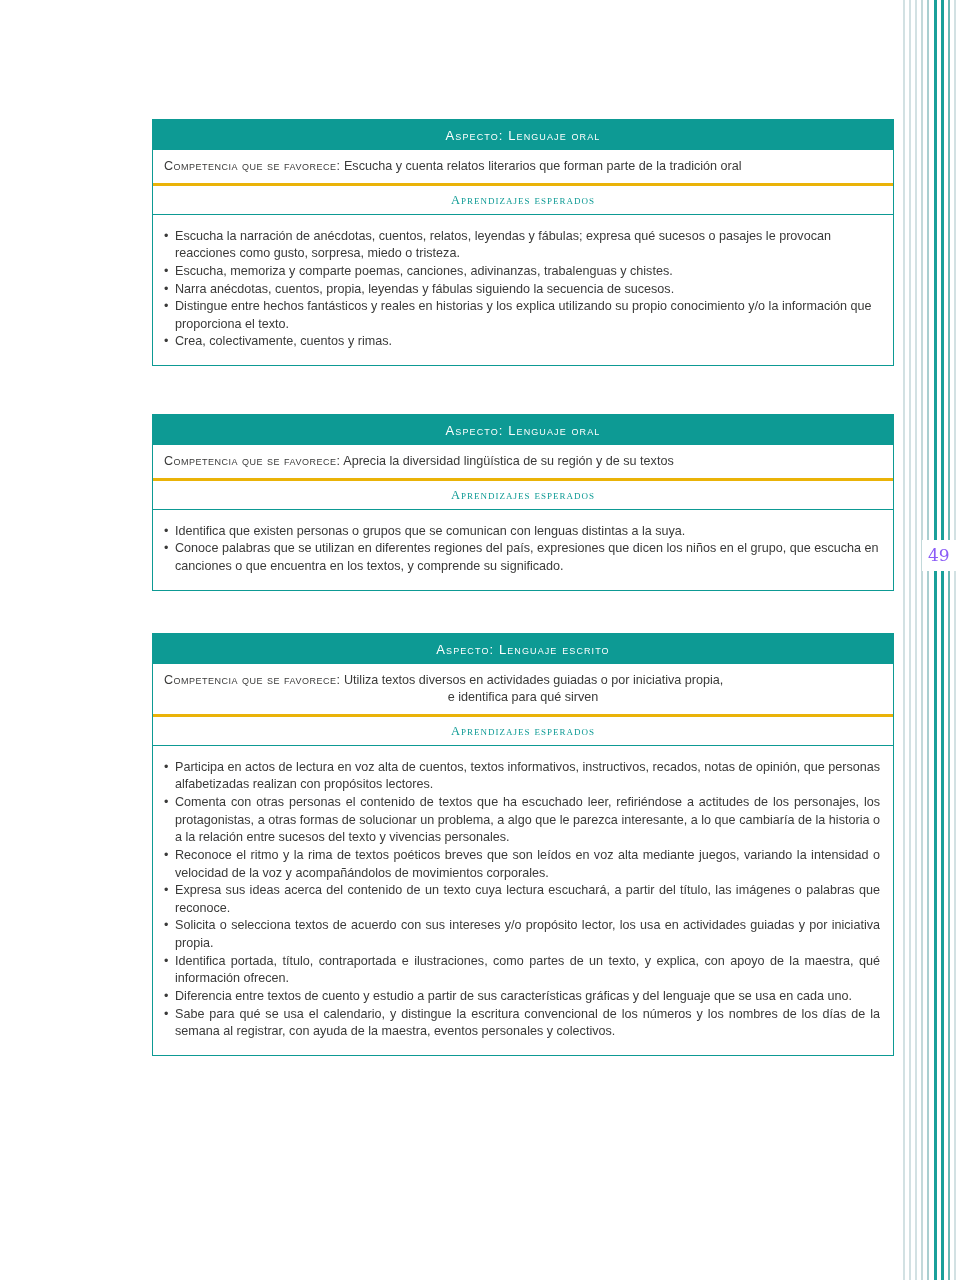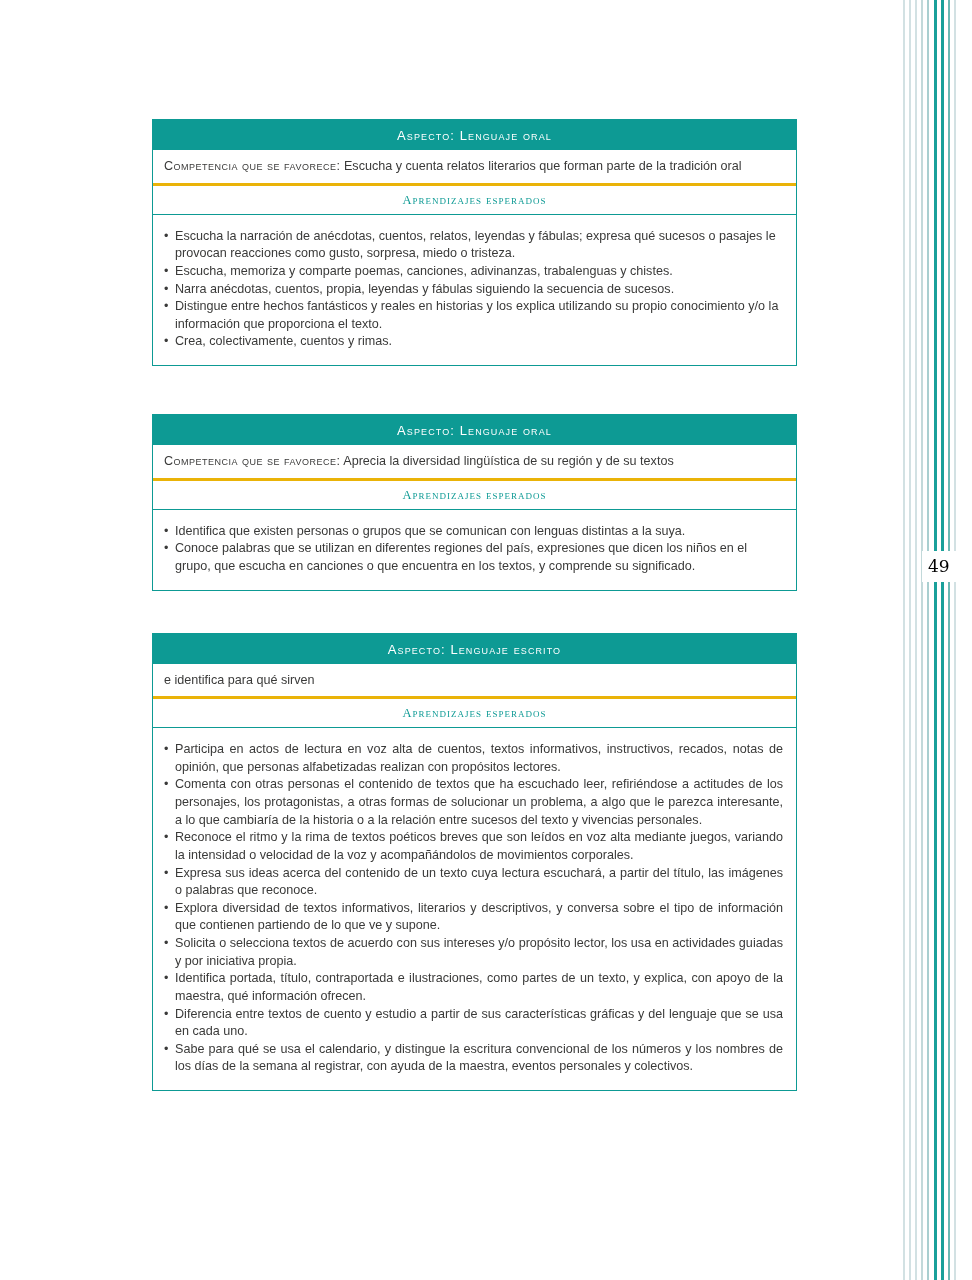--- a/index.html
+++ b/index.html
@@ -3,40 +3,40 @@
 <meta charset="utf-8">
 <style>
   * { margin:0; padding:0; box-sizing:border-box; }
   html,body { background:#f3f4f4; }
   body {
     width:972px; height:1280px; position:relative; overflow:hidden;
     background:#ffffff;
     font-family:"Liberation Sans", sans-serif;
     color:#3a3a39;
   }
-  .content { position:absolute; left:152px; top:119px; width:645px; }
+  .content { position:absolute; left:152px; top:119px; width:742px; }
   .table {
     border:1px solid #0d9a94;
     background:#ffffff;
   }
   .table.gap1 { margin-bottom:48px; }
   .table.gap2 { margin-bottom:42px; }
   .sc { font-variant:small-caps; }
   .t-header {
     background:#0d9a94; color:#ffffff; text-align:center;
     padding:8px 6px 7px 6px;
     font-size:13px; letter-spacing:1.1px;
   }
   .t-comp {
     border-bottom:3px solid #eab308;
     padding:8px 11px 7px 11px;
     font-size:12.6px; line-height:1.4;
   }
   .comp-label { letter-spacing:0.5px; }
-  .comp-line2 { }
+  .comp-line2 { text-align:center; }
   .t-apr {
     border-bottom:1px solid #0d9a94;
     text-align:center; color:#0d9a94;
     padding:7px 6px 6px 6px;
     font-size:12.5px; letter-spacing:1px;font-family:Liberation Serif, serif;
   }
   .t-body {
     padding:13px 13px 14px 10px;
     font-size:12.6px; line-height:1.4;
   }
@@ -52,21 +52,21 @@
   .s4 { left:921px; width:2px; background:#c2d9da; }
   .s5 { left:927px; width:2px; background:#a9cfd0; }
   .s6 { left:934px; width:3px; background:#19a09a; }
   .s7 { left:941px; width:3px; background:#19a09a; }
   .s8 { left:948px; width:2px; background:#6cb8b4; }
   .s9 { left:954px; width:2px; background:#d2e1e3; }
   .page-number {
     position:absolute; left:922px; top:540px; z-index:2;
     background:#ffffff; padding:5px 8px 6px 6px;
     font-family:"DejaVu Serif", serif;
-    font-size:17px; color:#000000;margin-top:11px;
+    font-size:17px; color:#8b5cf6;
   }
 </style>
 </head>
 <body>
 
 <div class="stripe s1"></div>
 <div class="stripe s2"></div>
 <div class="stripe s3"></div>
 <div class="stripe s4"></div>
 <div class="stripe s5"></div>
@@ -116,32 +116,32 @@
         <li>Conoce palabras que se utilizan en diferentes regiones del país, expresiones que dicen los niños en el grupo, que escucha en canciones o que encuentra en los textos, y comprende su significado.</li>
       </ul>
     </div>
   </section>
 
   <section class="table">
     <div class="t-header">
       <span class="sc">Aspecto: Lenguaje escrito</span>
     </div>
     <div class="t-comp">
+      <div><span class="sc comp-label">Competencia que se favorece:</span> <span>Utiliza textos diversos en actividades guiadas o por iniciativa propia,</span></div>
       <div class="comp-line2">e identifica para qué sirven</div>
     </div>
     <div class="t-apr">
       <span class="sc">Aprendizajes esperados</span>
     </div>
     <div class="t-body justify">
       <ul>
         <li>Participa en actos de lectura en voz alta de cuentos, textos informativos, instructivos, recados, notas de opinión, que personas alfabetizadas realizan con propósitos lectores.</li>
         <li>Comenta con otras personas el contenido de textos que ha escuchado leer, refiriéndose a actitudes de los personajes, los protagonistas, a otras formas de solucionar un problema, a algo que le parezca interesante, a lo que cambiaría de la historia o a la relación entre sucesos del texto y vivencias personales.</li>
         <li>Reconoce el ritmo y la rima de textos poéticos breves que son leídos en voz alta mediante juegos, variando la intensidad o velocidad de la voz y acompañándolos de movimientos corporales.</li>
         <li>Expresa sus ideas acerca del contenido de un texto cuya lectura escuchará, a partir del título, las imágenes o palabras que reconoce.</li>
-        <li>Explora diversidad de textos informativos, literarios y descriptivos, y conversa sobre el tipo de información que contienen partiendo de lo que ve y supone.</li>
         <li>Solicita o selecciona textos de acuerdo con sus intereses y/o propósito lector, los usa en actividades guiadas y por iniciativa propia.</li>
         <li>Identifica portada, título, contraportada e ilustraciones, como partes de un texto, y explica, con apoyo de la maestra, qué información ofrecen.</li>
         <li>Diferencia entre textos de cuento y estudio a partir de sus características gráficas y del lenguaje que se usa en cada uno.</li>
         <li>Sabe para qué se usa el calendario, y distingue la escritura convencional de los números y los nombres de los días de la semana al registrar, con ayuda de la maestra, eventos personales y colectivos.</li>
       </ul>
     </div>
   </section>
 
 </div>
 

